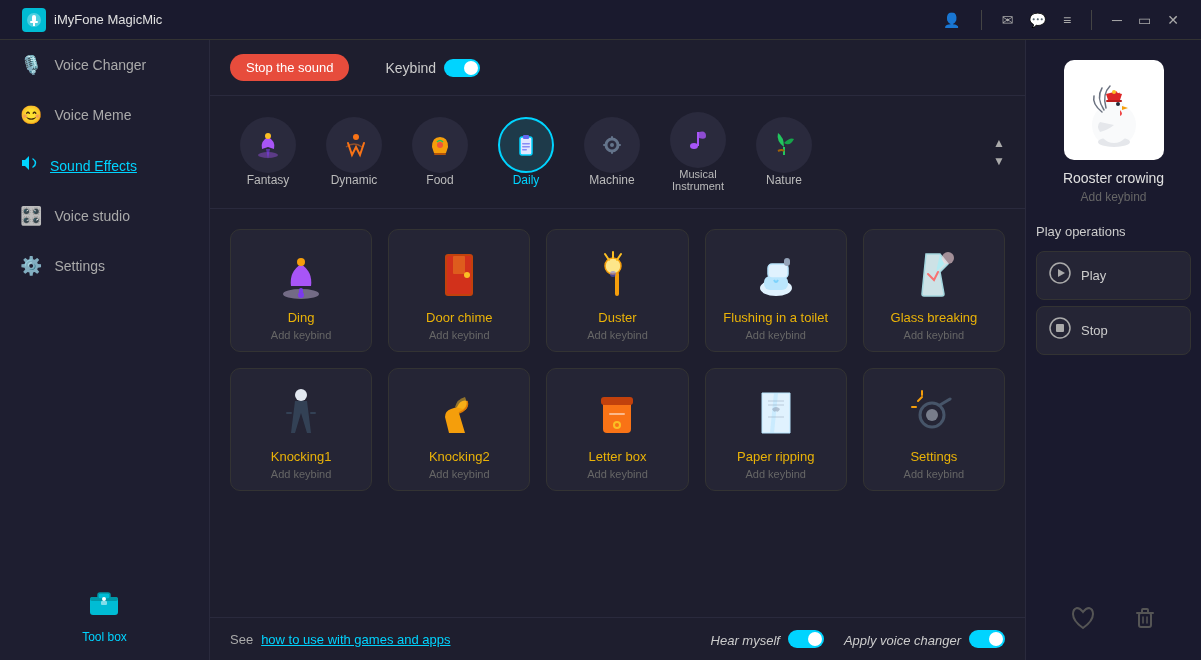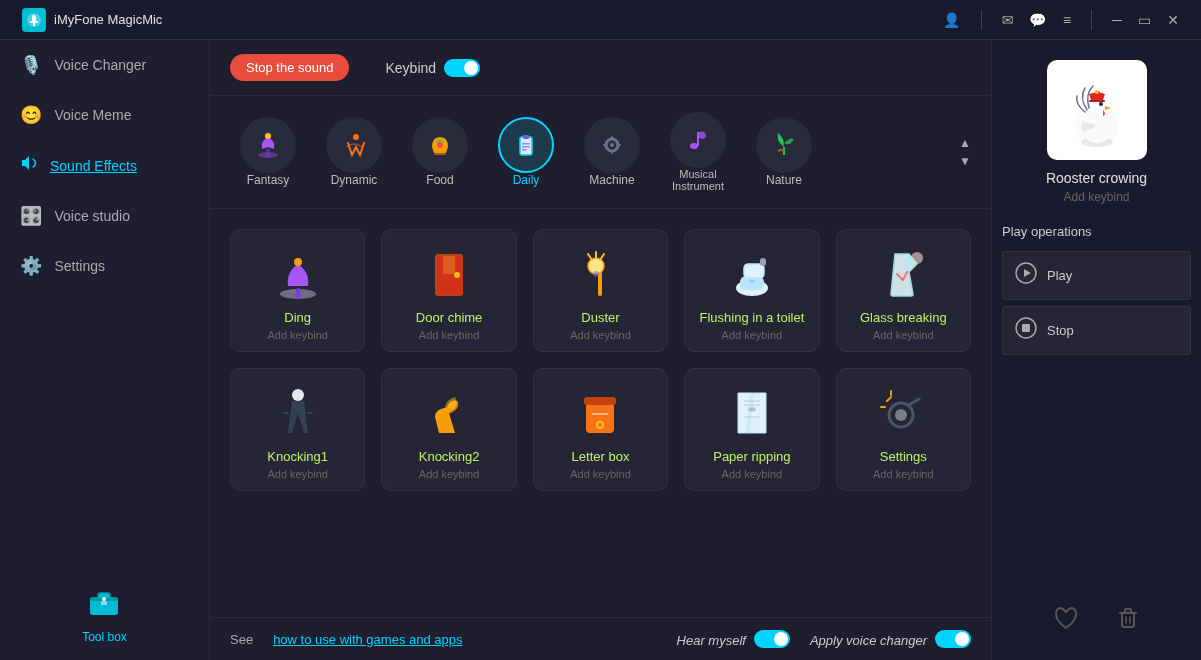--- a/index.html
+++ b/index.html
@@ -80,49 +80,49 @@
 
     
     .sound-grid-area { flex: 1; overflow-y: auto; padding: 20px; }
     .sound-grid { display: grid; grid-template-columns: repeat(5, 1fr); gap: 16px; }
     .sound-card {
       background: #252535; border-radius: 10px; padding: 14px 10px 10px;
       display: flex; flex-direction: column; align-items: center; cursor: pointer;
       border: 1px solid #333; transition: border 0.2s;
     }
     .sound-card-icon { font-size: 44px; margin-bottom: 6px; height: 60px; display: flex; align-items: center; justify-content: center; }
-    .sound-card-name { font-size: 13px; color: #bef264; margin-bottom: 4px; text-align: left; }
+    .sound-card-name { font-size: 13px; color: #eab308; margin-bottom: 4px; text-align: left; }
     .sound-card-keybind { font-size: 11px; color: #666; text-align: center; }
 
     
     .bottom-bar {
       padding: 12px 20px; border-top: 1px solid #2a2a3d; display: flex; align-items: center;
-      gap: 20px; font-size: 13px; color: #aaa; flex-shrink: 0;
+      gap: 8px; font-size: 13px; color: #aaa; flex-shrink: 0;
     }
     .bottom-bar a { color: #00d4ff; text-decoration: underline; cursor: pointer; }
     .bottom-right { margin-left: auto; display: flex; align-items: center; gap: 20px; }
     .toggle-row { display: flex; align-items: flex-end; gap: 8px; font-size: 13px; color: #ccc; font-style: italic; }
     .toggle-blue { width: 36px; height: 18px; background: #00d4ff; border-radius: 10px; position: relative; cursor: pointer; }
     .toggle-blue::after { content: ''; position: absolute; width: 14px; height: 14px; background: #fff; border-radius: 50%; top: 2px; right: 2px; }
 
     
     .right-panel {
-      width: 210px; background: #1a1a2e; border-left: 1px solid #2a2a3d;
+      width: 176px; background: #1a1a2e; border-left: 1px solid #2a2a3d;
       display: flex; flex-direction: column; align-items: center; padding: 20px 10px; flex-shrink: 0;
     }
     .featured-card {
       background: #fff; border-radius: 10px; width: 100px; height: 100px;
       display: flex; align-items: center; justify-content: center; font-size: 50px; margin-bottom: 10px;
     }
     .featured-name { font-size: 14px; color: #e0e0e0; text-align: center; margin-bottom: 4px; }
     .featured-keybind { font-size: 12px; color: #666; text-align: center; margin-bottom: 20px; }
     .play-ops-title { font-size: 13px; color: #ccc; align-self: flex-start; margin-bottom: 12px; }
     .play-op-row {
       display: flex; align-items: center; justify-content: space-between;
-      width: 100%; padding: 10px 12px; border-radius: 2px; cursor: pointer;
+      width: 100%; padding: 10px 12px; border-radius: 8px; cursor: pointer;
       margin-bottom: 6px; background: #252535; border: 1px solid #333;
     }
     .play-op-left { display: flex; align-items: center; gap: 10px; }
     .play-op-icon { font-size: 18px; color: #aaa; }
     .play-op-label { font-size: 13px; color: #ccc; }
     .right-panel-bottom { margin-top: auto; display: flex; gap: 30px; }
     .fav-icon { font-size: 28px; color: #555; cursor: pointer; }
     .del-icon { font-size: 28px; color: #555; cursor: pointer; }
 
     

